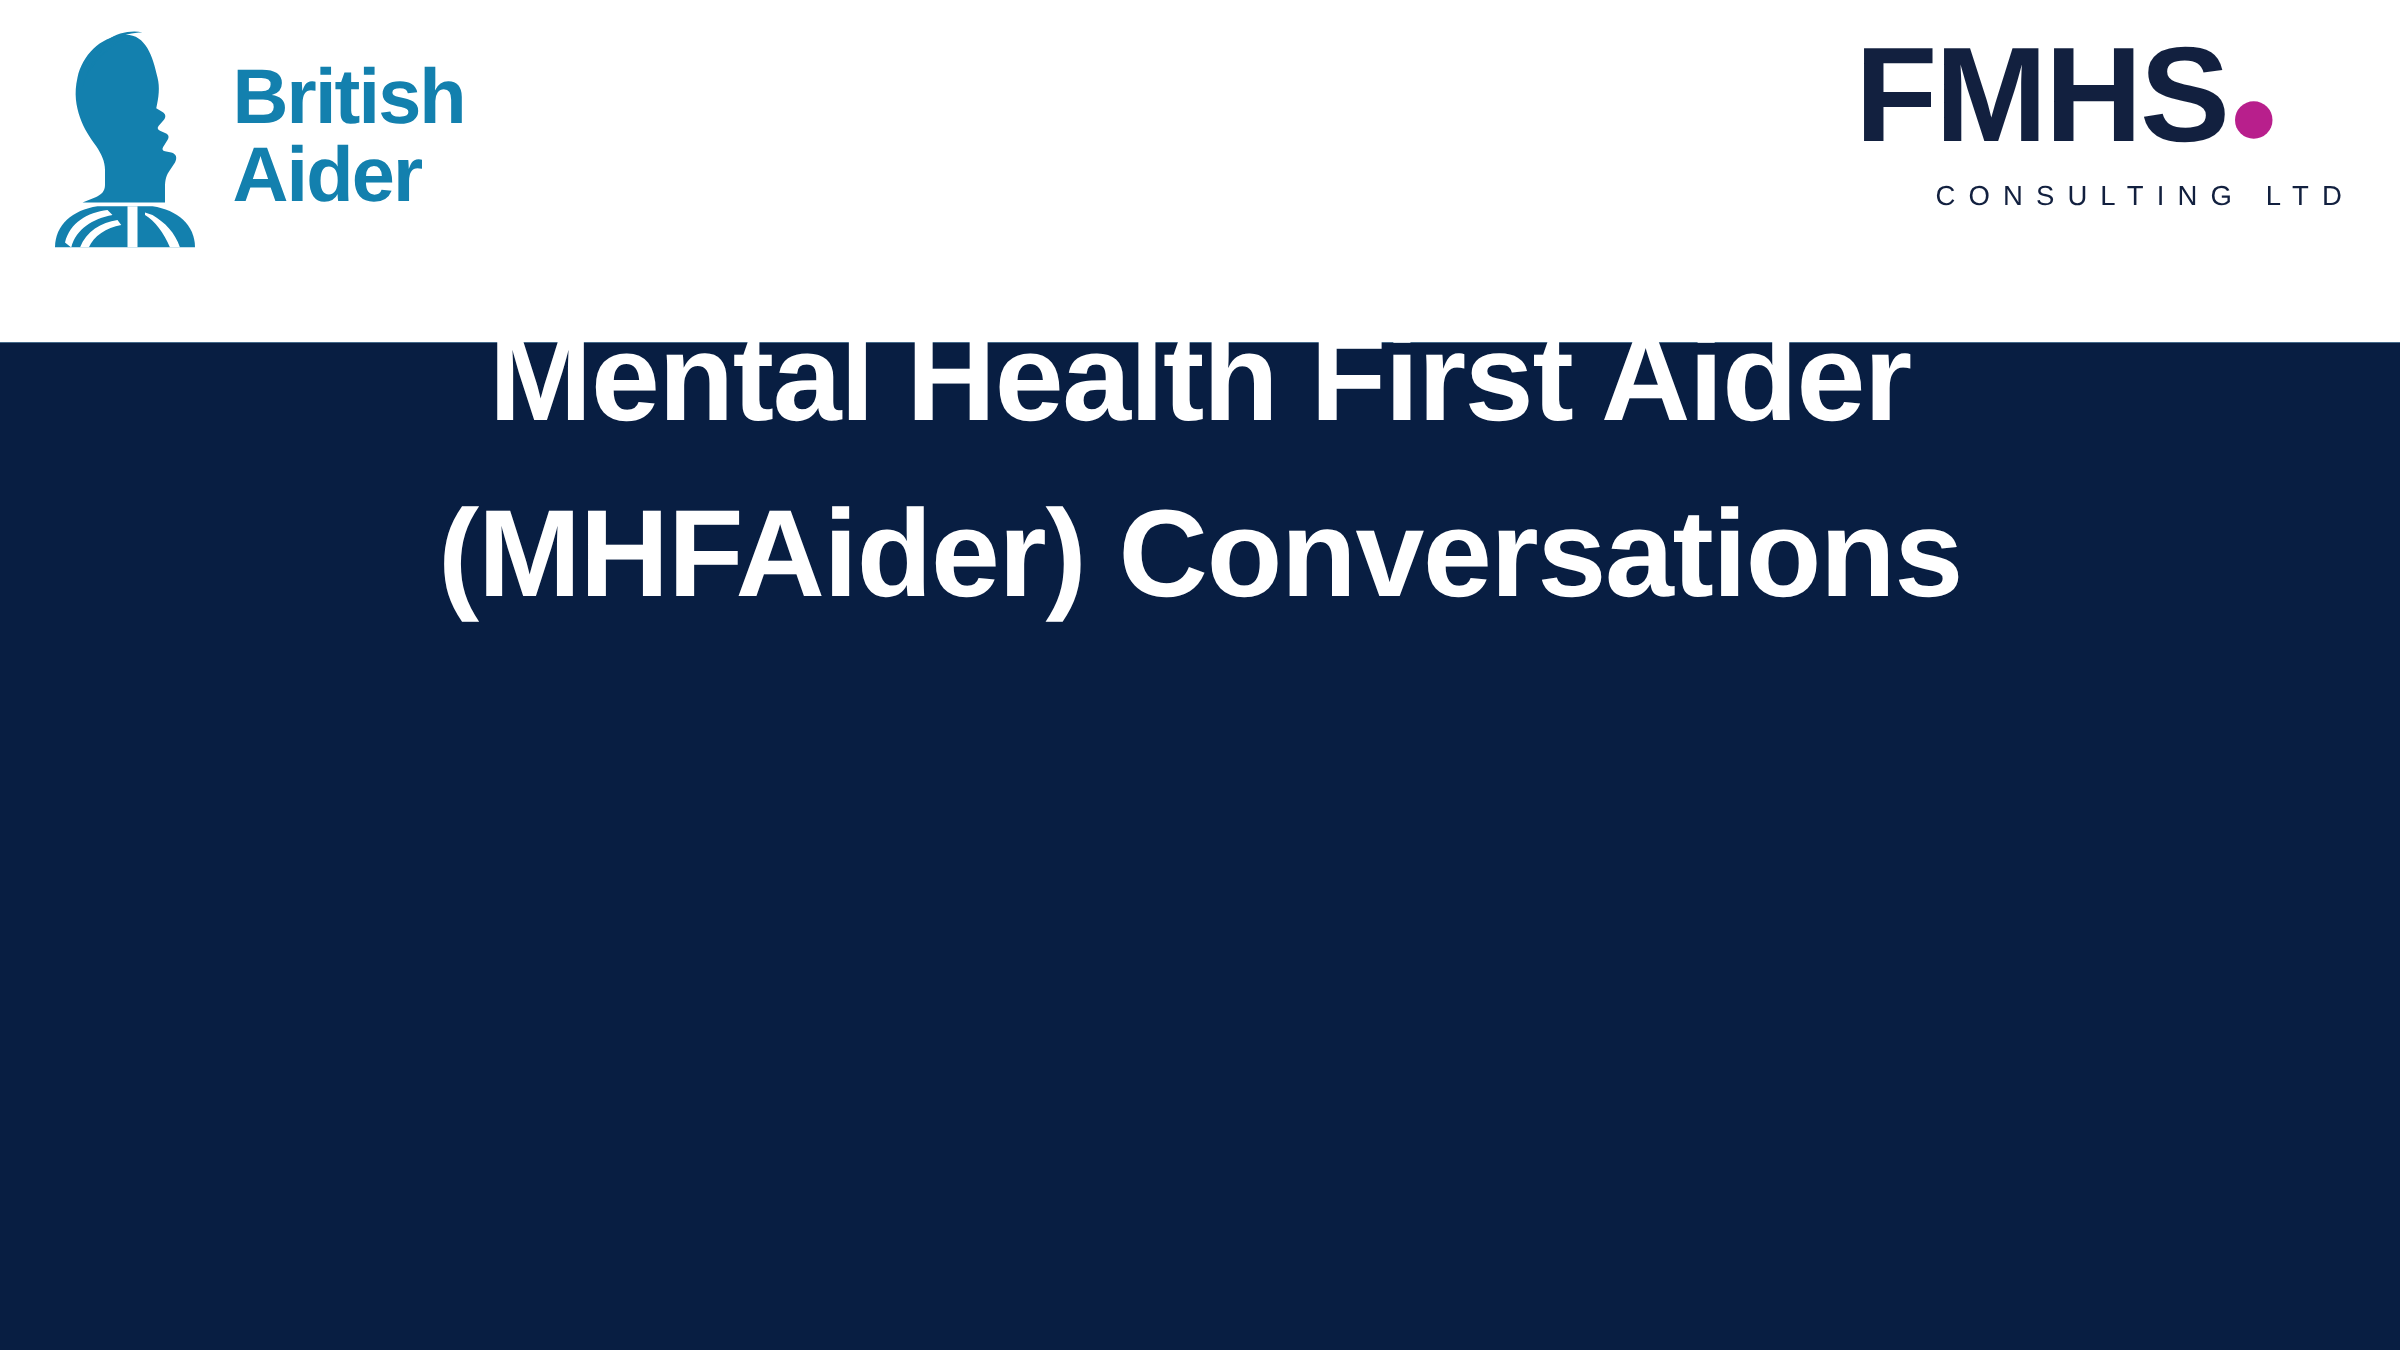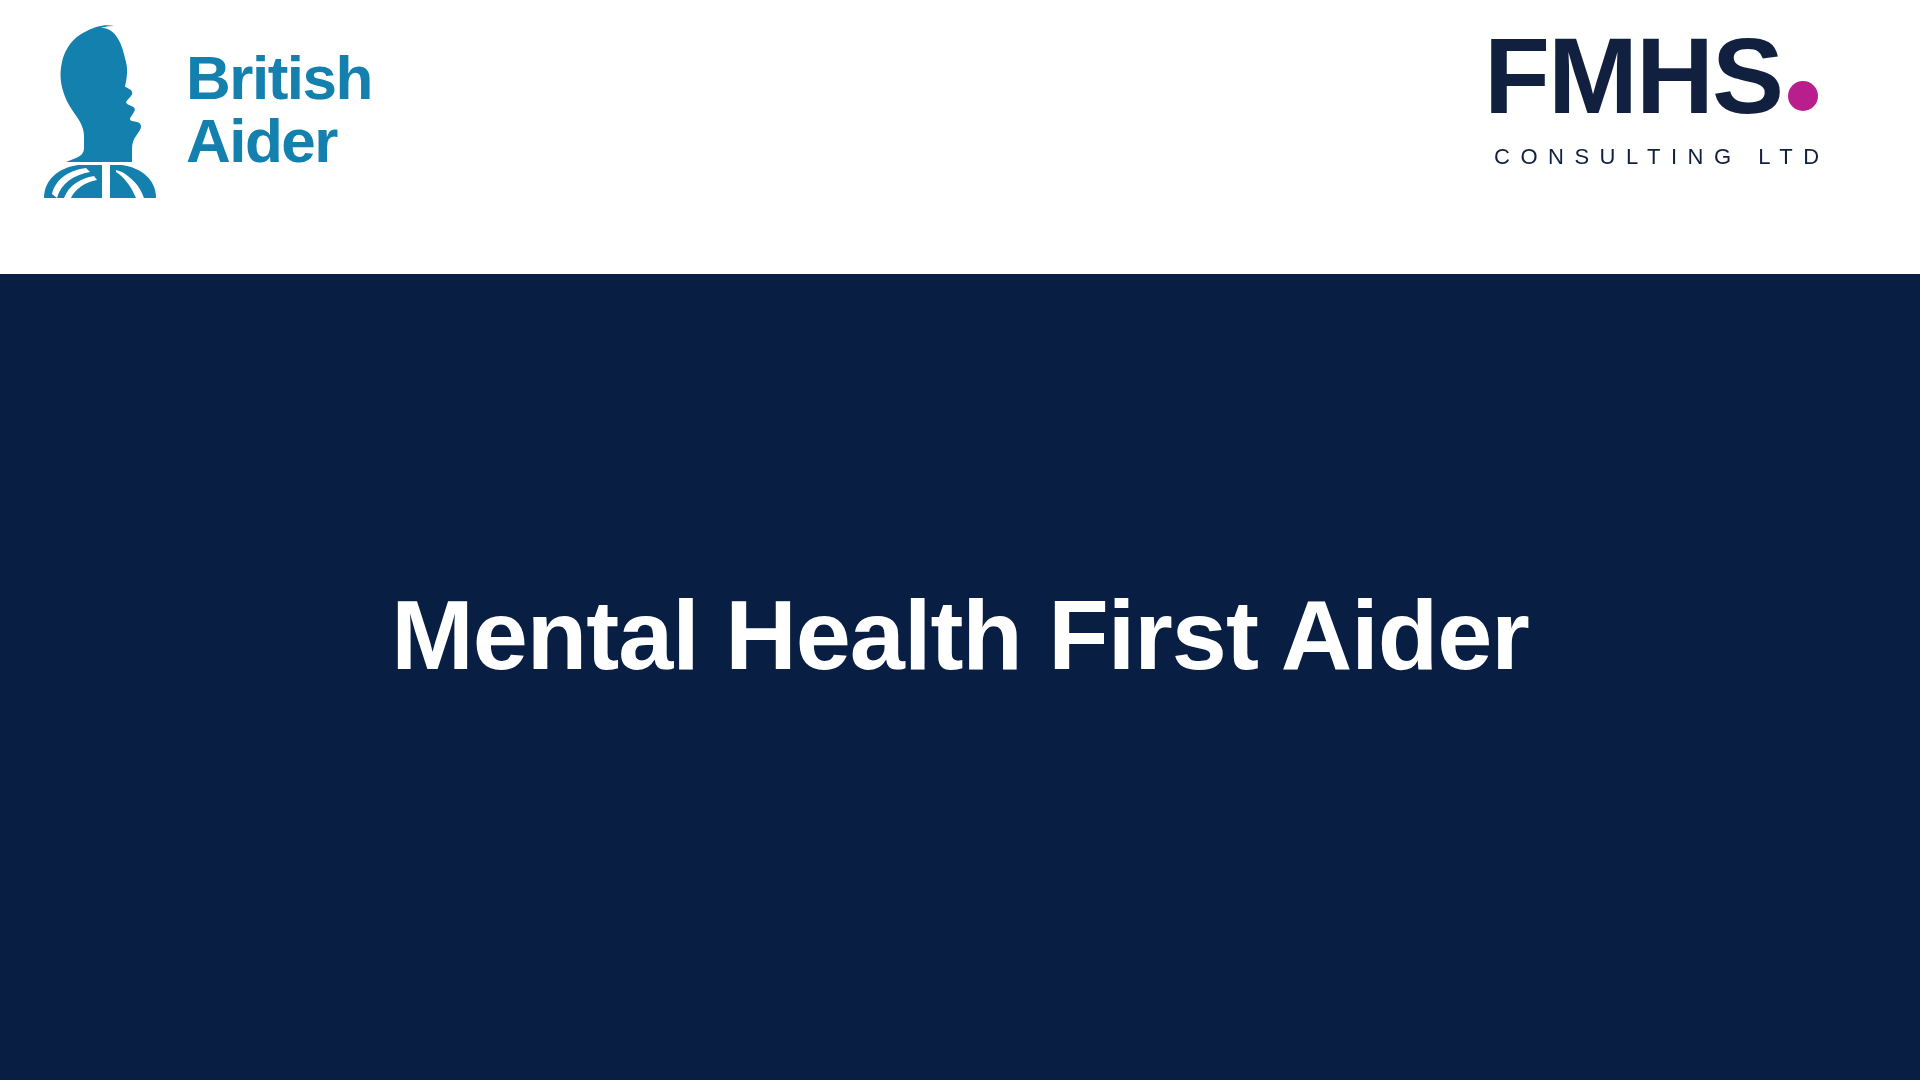--- a/index.html
+++ b/index.html
@@ -103,34 +103,34 @@
   }
   .fmhs-sub {
     color: #12203F;
     font-family: "Liberation Sans", sans-serif;
     font-weight: normal;
     font-size: 22px;
     letter-spacing: 10.5px;
     padding-left: 10px;
     margin-top: 14px;
     display: block;
-    text-align: left;
+    text-align: right;
     white-space: nowrap;
   }
 
   
   .title-band {
     position: absolute;
     left: 0;
     top: 274px;
     width: 1920px;
     height: 806px;
     background: #081E42;
     display: flex;
-    align-items: center;
+    align-items: flex-start;
     justify-content: center;
   }
   .title-block {
     width: 1600px;
     text-align: center;
     position: relative;
     top: -42px;
   }
   .title-line {
     color: #ffffff;
@@ -206,16 +206,17 @@
       <div>
         <span class="fmhs-main">FMHS<span class="fmhs-dot"></span></span>
       </div>
       <span class="fmhs-sub">CONSULTING LTD</span>
     </div>
   </div>
 
   <div class="title-band">
     <div class="title-block">
       <div class="title-line">Mental Health First Aider</div>
+      <div class="title-line">(MHFAider) Conversations</div>
     </div>
   </div>
 
 </div>
 
 </body></html>

